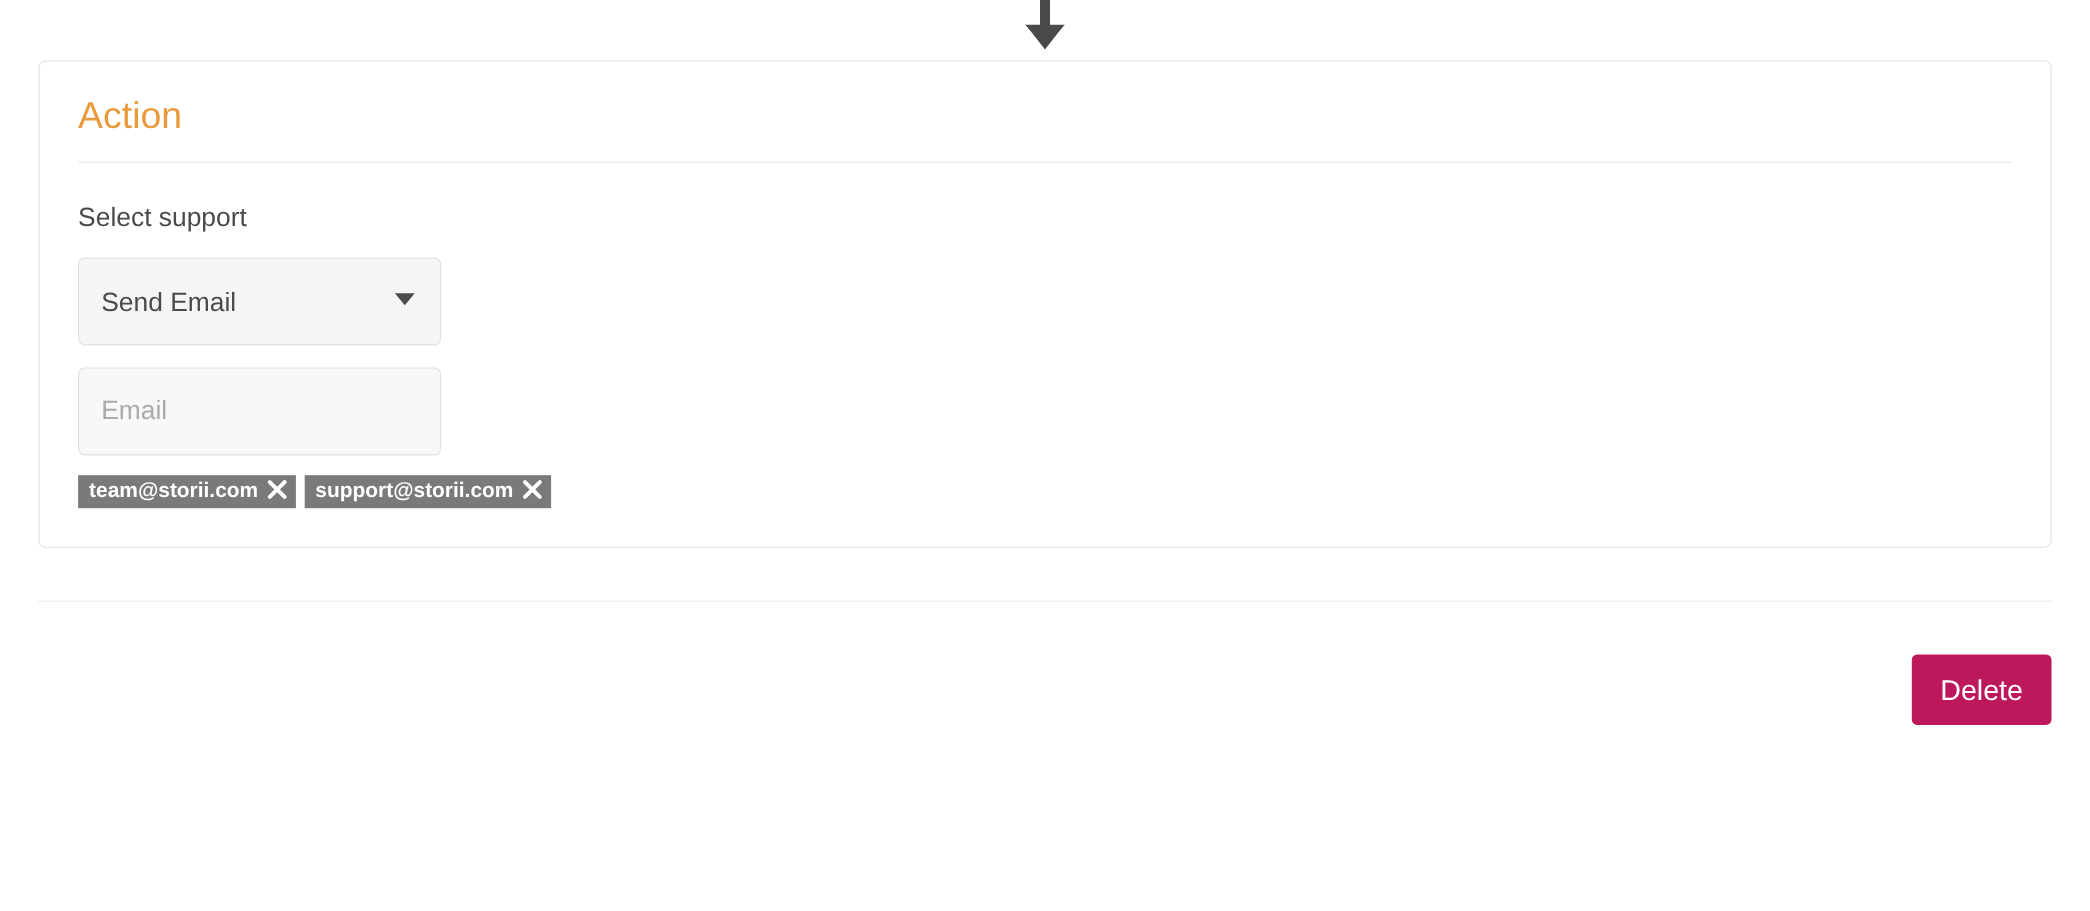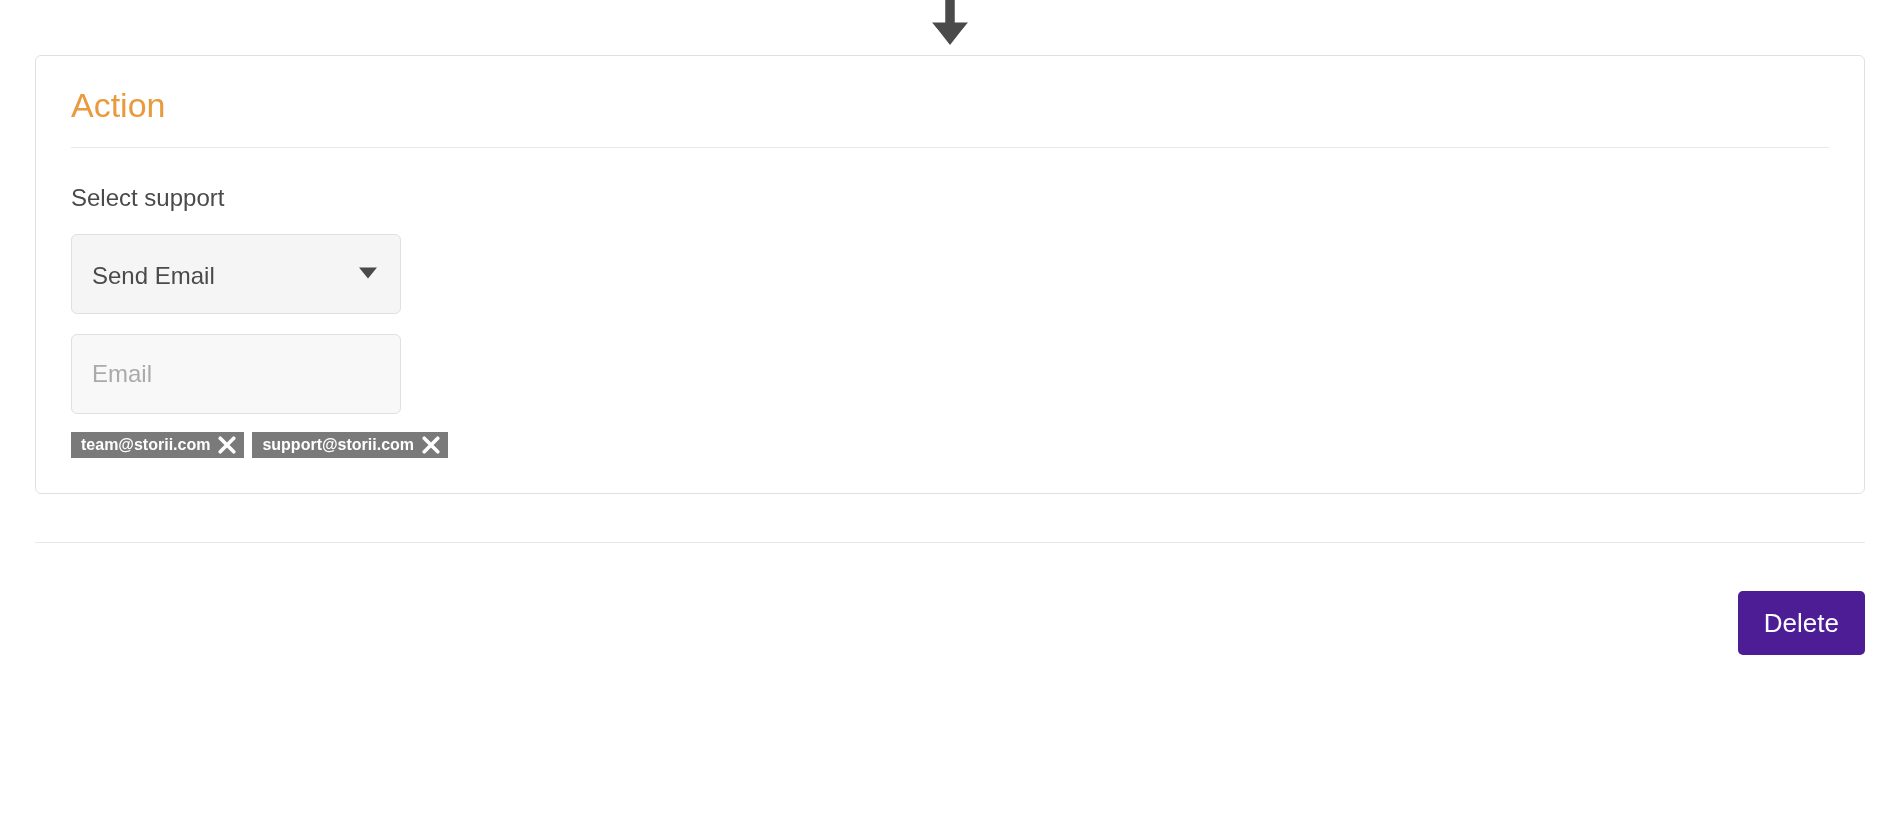--- a/index.html
+++ b/index.html
@@ -98,26 +98,26 @@
     .email-input::placeholder {
       color: #aaaaaa;
     }
     .chips {
       display: flex;
       flex-wrap: wrap;
       gap: 8px;
     }
     .chip {
       display: inline-flex;
-      align-items: flex-end;
+      align-items: flex-start;
       background: #7a7a7a;
       color: #ffffff;
       border-radius: 0;
       padding: 4px 8px 4px 10px;
-      font-size: 16px;
+      font-size: 19px;
       font-weight: 600;
     }
     .chip-remove {
       margin-left: 8px;
       cursor: pointer;
       display: inline-flex;
       align-items: center;
     }
     .chip-remove svg {
       width: 18px;
@@ -139,21 +139,21 @@
       height: 64px;
       padding: 0 26px;
       border: none;
       border-radius: 5px;
       font-size: 26px;
       font-weight: 400;
       color: #ffffff;
       cursor: pointer;
     }
     .btn-delete {
-      background: #4c1d95;
+      background: #be185d;
       text-align: center;
     }
     .btn-save {
       background: #e09a33;
     }
   </style>
 </head>
 <body>
 
 <div class="arrow-down">

